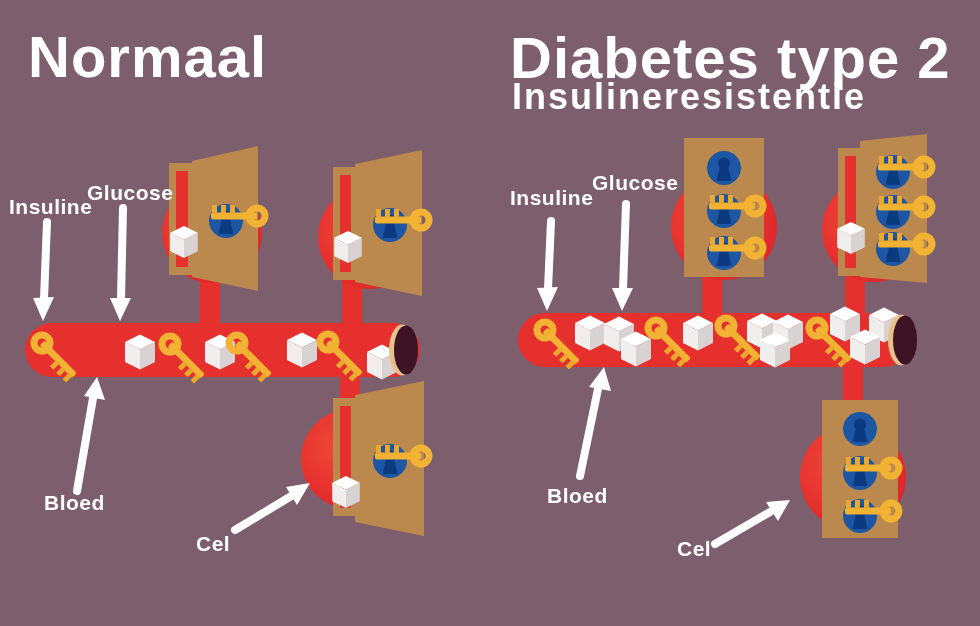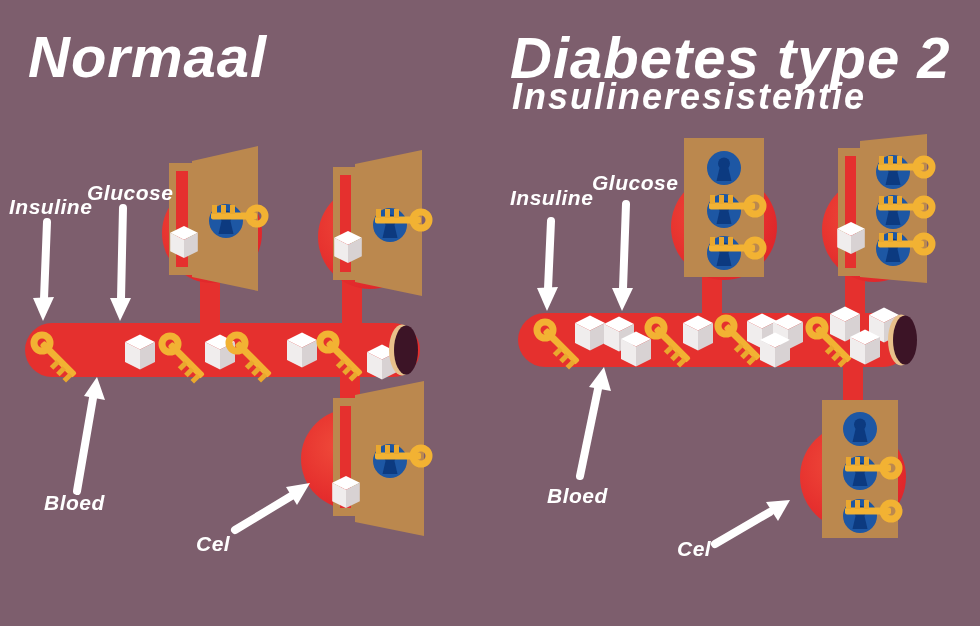--- a/index.html
+++ b/index.html
@@ -1,17 +1,17 @@
 <!DOCTYPE html>
 <html><head>
 <meta charset="utf-8">
 <style>
   html,body{margin:0;padding:0;background:#7d5e6d;}
   .stage{position:relative;width:980px;height:626px;overflow:hidden;
-         font-family:"Liberation Sans",sans-serif;font-style:italic;}
+         font-family:"Liberation Sans",sans-serif;}
   svg{display:block;}
   text{fill:#ffffff;font-family:"Liberation Sans",sans-serif;}
   .title{font-size:58px;font-weight:700;letter-spacing:1px;}
   .subtitle{font-size:36px;font-weight:700;letter-spacing:2px;}
   .lbl{font-size:21px;font-weight:600;letter-spacing:0.5px;}
 </style>
 </head>
 <body>
 
 <div class="stage">

